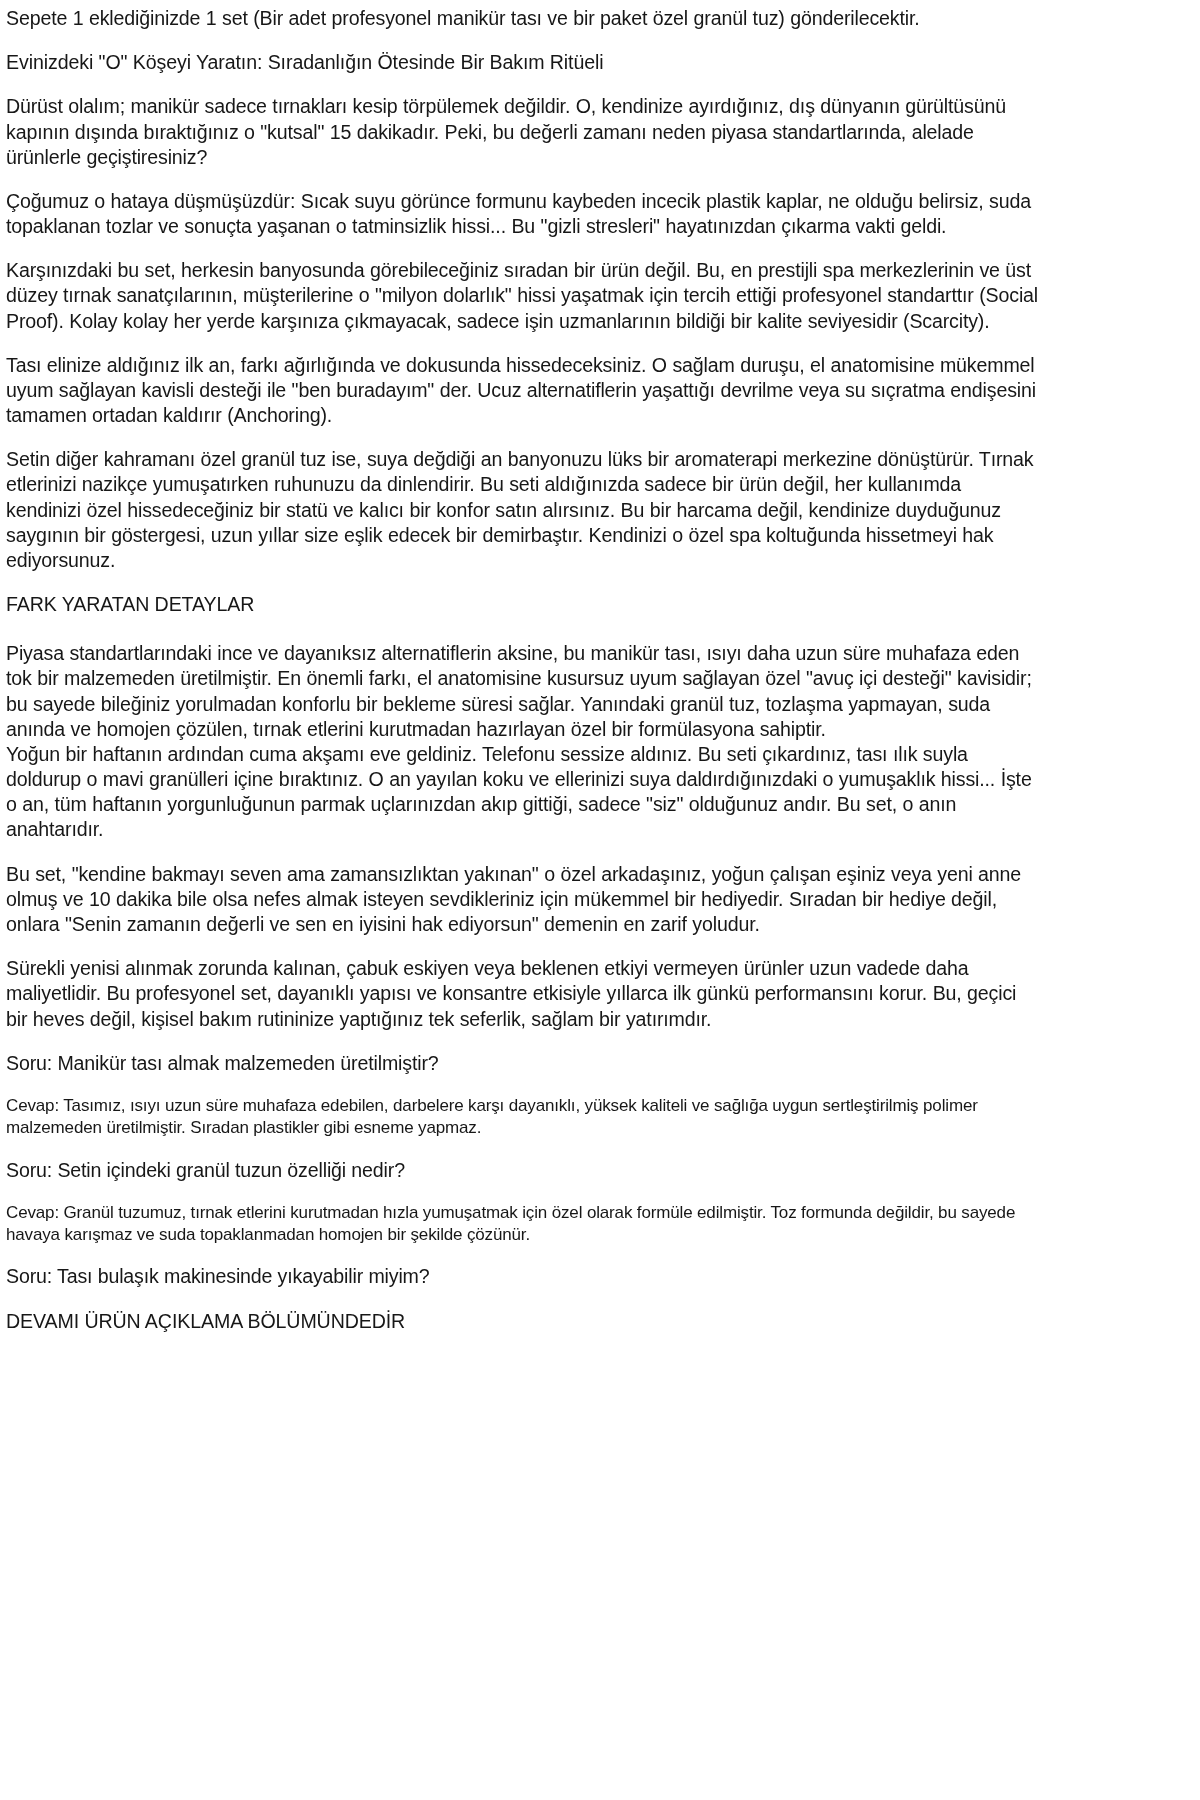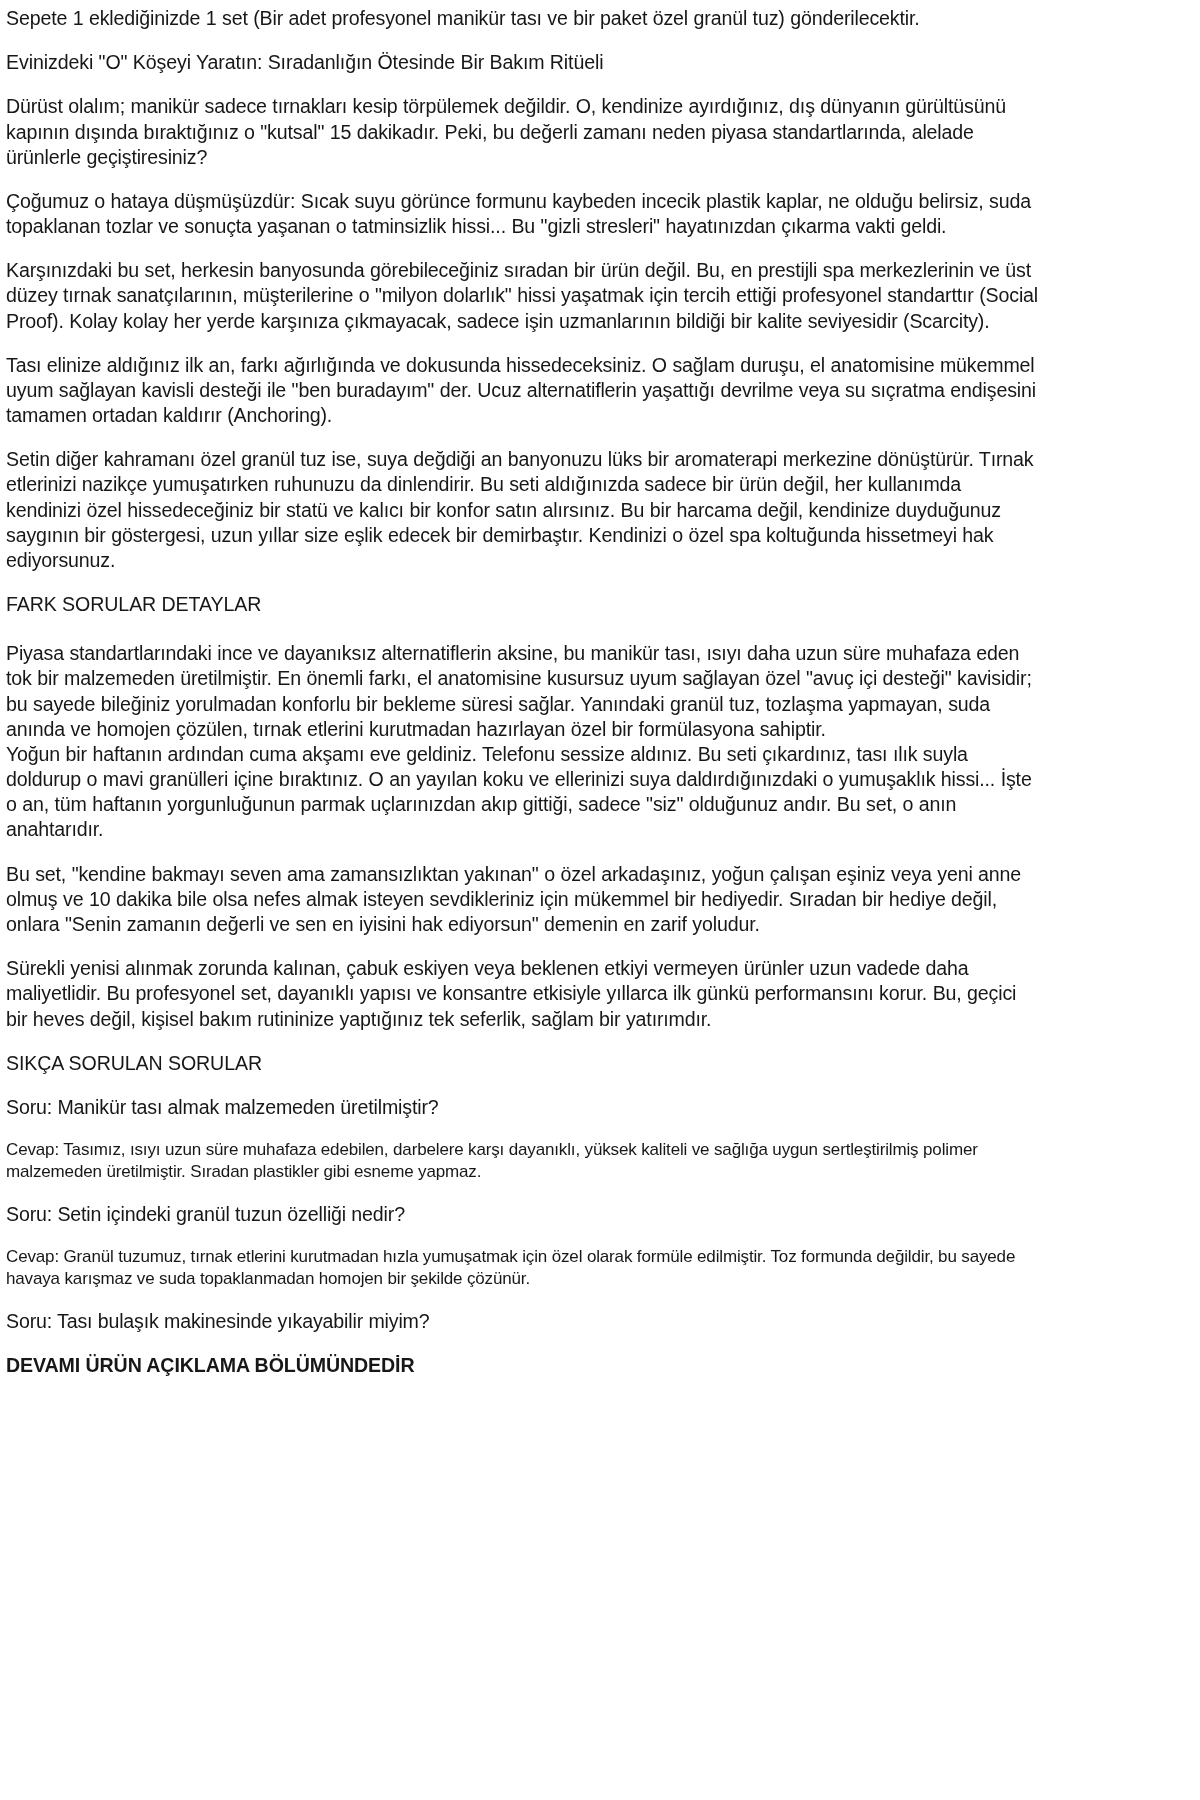--- a/index.html
+++ b/index.html
@@ -69,21 +69,21 @@
     letter-spacing: -0.15px;
     font-weight: 400;
     color: #171717;
   }
 
   .closing {
     margin: 0;
     font-size: 19.6px;
     line-height: 1.285;
     letter-spacing: -0.1px;
-    font-weight: 700;
+    font-weight: 400;
     color: #171717;
   }
 </style>
 </head>
 <body>
 
 <div class="page">
   <div class="doc-body">
 
     <p class="para">Sepete 1 eklediğinizde 1 set (Bir adet profesyonel manikür tası ve bir paket özel granül tuz) gönderilecektir.</p>
@@ -93,31 +93,30 @@
     <p class="para">Dürüst olalım; manikür sadece tırnakları kesip törpülemek değildir. O, kendinize ayırdığınız, dış dünyanın gürültüsünü kapının dışında bıraktığınız o "kutsal" 15 dakikadır. Peki, bu değerli zamanı neden piyasa standartlarında, alelade ürünlerle geçiştiresiniz?</p>
 
     <p class="para">Çoğumuz o hataya düşmüşüzdür: Sıcak suyu görünce formunu kaybeden incecik plastik kaplar, ne olduğu belirsiz, suda topaklanan tozlar ve sonuçta yaşanan o tatminsizlik hissi... Bu "gizli stresleri" hayatınızdan çıkarma vakti geldi.</p>
 
     <p class="para">Karşınızdaki bu set, herkesin banyosunda görebileceğiniz sıradan bir ürün değil. Bu, en prestijli spa merkezlerinin ve üst düzey tırnak sanatçılarının, müşterilerine o "milyon dolarlık" hissi yaşatmak için tercih ettiği profesyonel standarttır (Social Proof). Kolay kolay her yerde karşınıza çıkmayacak, sadece işin uzmanlarının bildiği bir kalite seviyesidir (Scarcity).</p>
 
     <p class="para">Tası elinize aldığınız ilk an, farkı ağırlığında ve dokusunda hissedeceksiniz. O sağlam duruşu, el anatomisine mükemmel uyum sağlayan kavisli desteği ile "ben buradayım" der. Ucuz alternatiflerin yaşattığı devrilme veya su sıçratma endişesini tamamen ortadan kaldırır (Anchoring).</p>
 
     <p class="para">Setin diğer kahramanı özel granül tuz ise, suya değdiği an banyonuzu lüks bir aromaterapi merkezine dönüştürür. Tırnak etlerinizi nazikçe yumuşatırken ruhunuzu da dinlendirir. Bu seti aldığınızda sadece bir ürün değil, her kullanımda kendinizi özel hissedeceğiniz bir statü ve kalıcı bir konfor satın alırsınız. Bu bir harcama değil, kendinize duyduğunuz saygının bir göstergesi, uzun yıllar size eşlik edecek bir demirbaştır. Kendinizi o özel spa koltuğunda hissetmeyi hak ediyorsunuz.</p>
 
-    <h2 class="section-head">FARK SORULAR DETAYLAR</h2>
+    <h2 class="section-head">FARK YARATAN DETAYLAR</h2>
 
     <p class="para tight">Piyasa standartlarındaki ince ve dayanıksız alternatiflerin aksine, bu manikür tası, ısıyı daha uzun süre muhafaza eden tok bir malzemeden üretilmiştir. En önemli farkı, el anatomisine kusursuz uyum sağlayan özel "avuç içi desteği" kavisidir; bu sayede bileğiniz yorulmadan konforlu bir bekleme süresi sağlar. Yanındaki granül tuz, tozlaşma yapmayan, suda anında ve homojen çözülen, tırnak etlerini kurutmadan hazırlayan özel bir formülasyona sahiptir.</p>
 
     <p class="para">Yoğun bir haftanın ardından cuma akşamı eve geldiniz. Telefonu sessize aldınız. Bu seti çıkardınız, tası ılık suyla doldurup o mavi granülleri içine bıraktınız. O an yayılan koku ve ellerinizi suya daldırdığınızdaki o yumuşaklık hissi... İşte o an, tüm haftanın yorgunluğunun parmak uçlarınızdan akıp gittiği, sadece "siz" olduğunuz andır. Bu set, o anın anahtarıdır.</p>
 
     <p class="para">Bu set, "kendine bakmayı seven ama zamansızlıktan yakınan" o özel arkadaşınız, yoğun çalışan eşiniz veya yeni anne olmuş ve 10 dakika bile olsa nefes almak isteyen sevdikleriniz için mükemmel bir hediyedir. Sıradan bir hediye değil, onlara "Senin zamanın değerli ve sen en iyisini hak ediyorsun" demenin en zarif yoludur.</p>
 
     <p class="para">Sürekli yenisi alınmak zorunda kalınan, çabuk eskiyen veya beklenen etkiyi vermeyen ürünler uzun vadede daha maliyetlidir. Bu profesyonel set, dayanıklı yapısı ve konsantre etkisiyle yıllarca ilk günkü performansını korur. Bu, geçici bir heves değil, kişisel bakım rutininize yaptığınız tek seferlik, sağlam bir yatırımdır.</p>
 
-    <h2 class="section-head">SIKÇA SORULAN SORULAR</h2>
 
     <p class="faq-q">Soru: Manikür tası almak malzemeden üretilmiştir?</p>
     <p class="faq-a">Cevap: Tasımız, ısıyı uzun süre muhafaza edebilen, darbelere karşı dayanıklı, yüksek kaliteli ve sağlığa uygun sertleştirilmiş polimer malzemeden üretilmiştir. Sıradan plastikler gibi esneme yapmaz.</p>
 
     <p class="faq-q">Soru: Setin içindeki granül tuzun özelliği nedir?</p>
     <p class="faq-a">Cevap: Granül tuzumuz, tırnak etlerini kurutmadan hızla yumuşatmak için özel olarak formüle edilmiştir. Toz formunda değildir, bu sayede havaya karışmaz ve suda topaklanmadan homojen bir şekilde çözünür.</p>
 
     <p class="faq-q">Soru: Tası bulaşık makinesinde yıkayabilir miyim?</p>
 
     <p class="closing">DEVAMI ÜRÜN AÇIKLAMA BÖLÜMÜNDEDİR</p>

